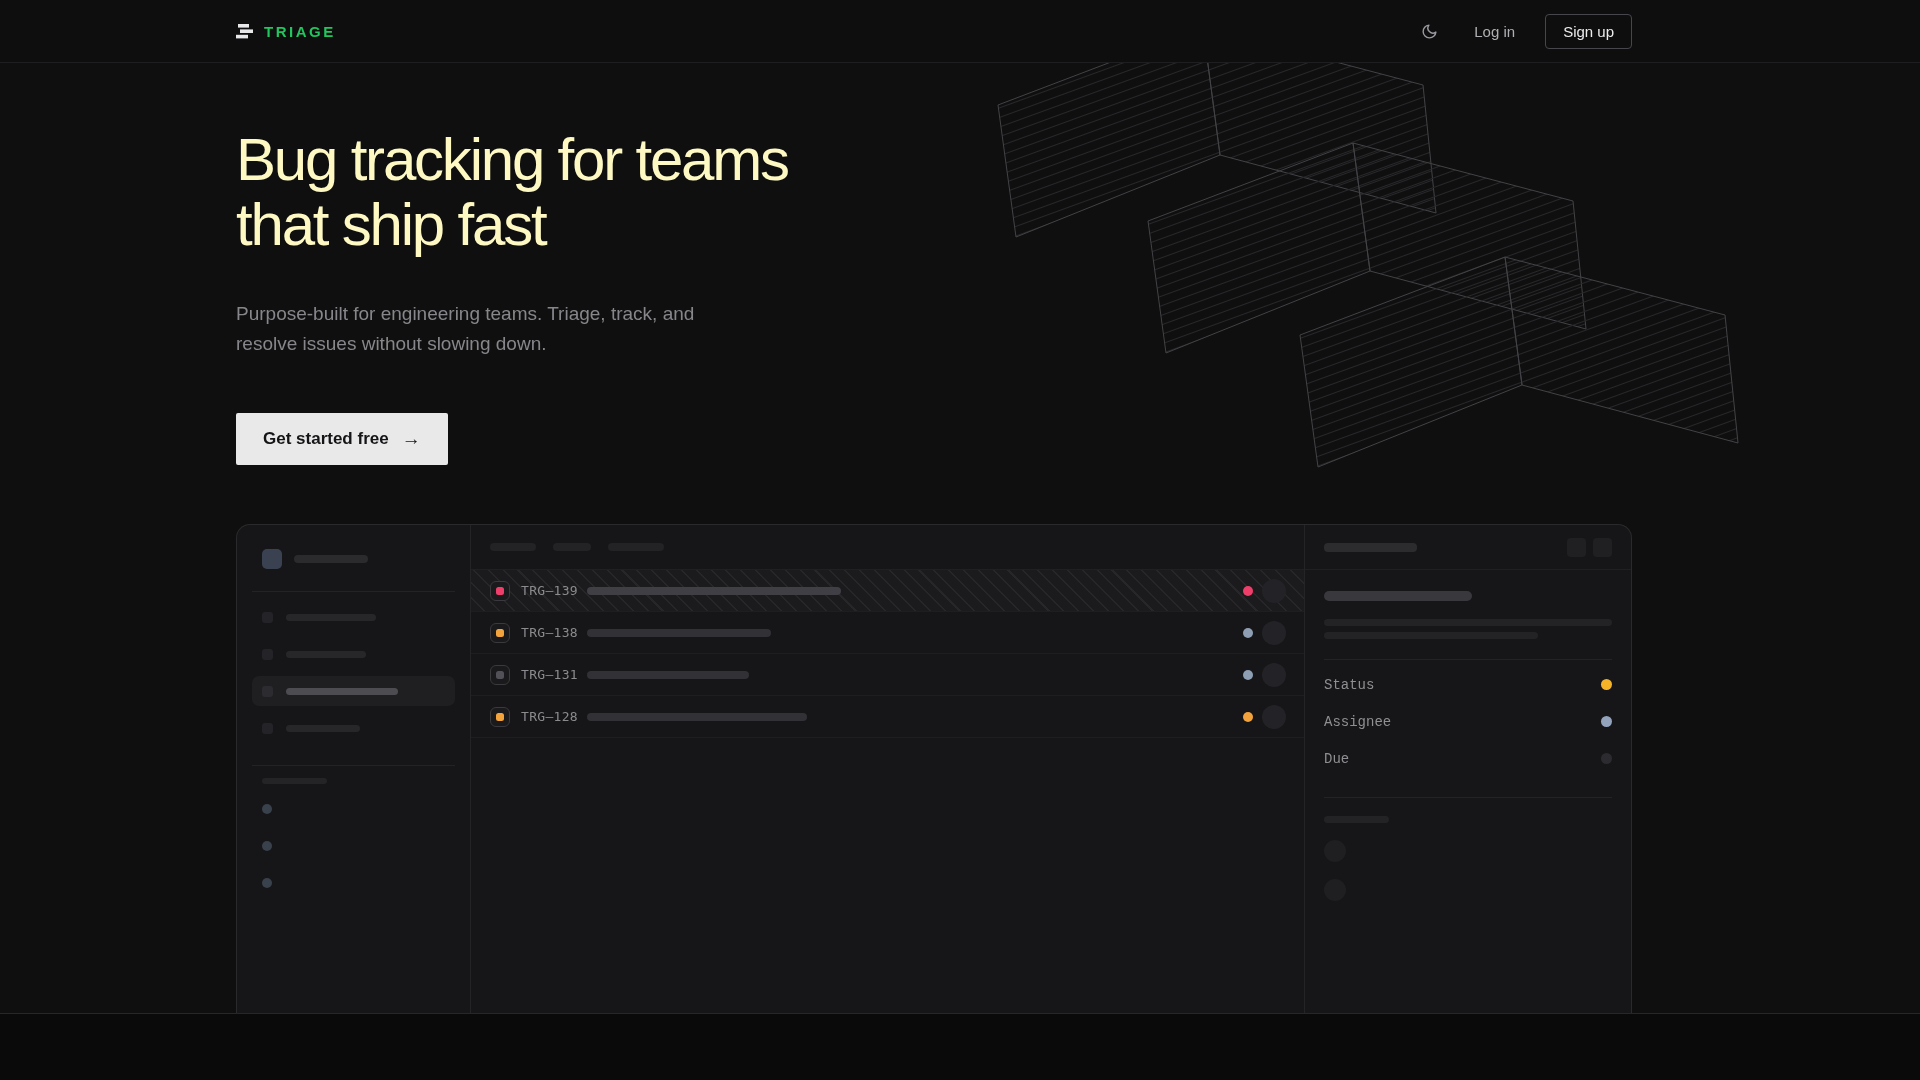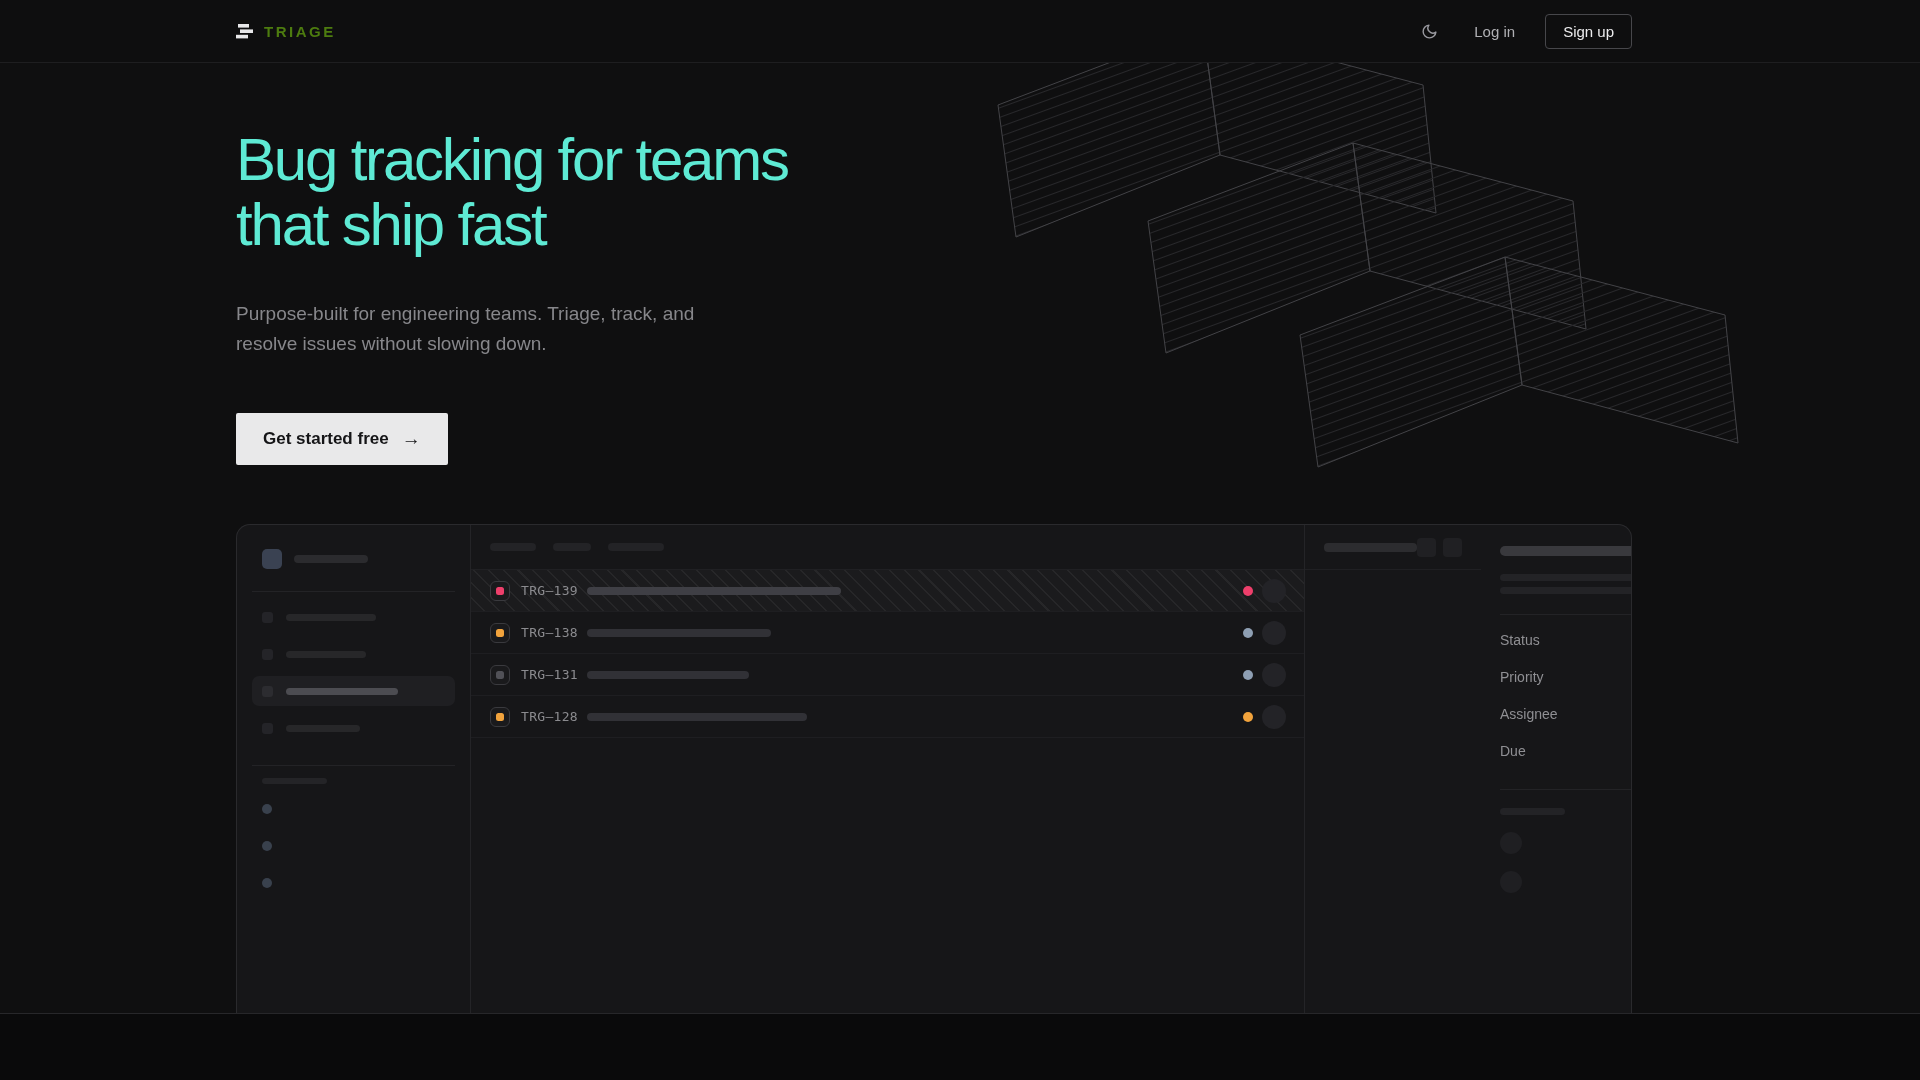--- a/index.html
+++ b/index.html
@@ -4,34 +4,34 @@
 <style>
   * { margin:0; padding:0; box-sizing:border-box; }
   html,body { width:1920px; height:1080px; overflow:hidden; }
   body { background:#0f0f10; font-family:"Liberation Sans", sans-serif; color:#e9e9ea; position:relative; }
 
   
   .header { position:absolute; top:0; left:0; width:1920px; height:63px;
     background:#0e0e0f; border-bottom:1px solid #1e1e20; z-index:3;
     display:flex; align-items:center; justify-content:space-between; padding:0 288px 0 236px; }
   .brand { display:flex; align-items:center; gap:10px; }
-  .brand-name { font-size:15px; font-weight:700; letter-spacing:2.5px; color:#4d7c0f; }
+  .brand-name { font-size:15px; font-weight:700; letter-spacing:2.5px; color:#22c55e; }
   .nav-right { display:flex; align-items:center; gap:30px;justify-content:center; }
   .theme-btn { width:30px; height:30px; display:flex; align-items:center; justify-content:center;
     background:none; border:none; cursor:pointer; }
   .login-link { font-size:15px; color:#b0b0b4; text-decoration:none; cursor:pointer; }
   .signup-btn { font-size:15px; color:#ececee; background:transparent; border:1px solid #47474b;
     border-radius:4px; padding:8px 17px; cursor:pointer; font-family:inherit; }
 
   
   .decoration { position:absolute; left:990px; top:45px; width:790px; height:460px; z-index:1; }
 
   
   .hero { position:absolute; top:63px; left:236px; z-index:2; }
-  .hero-title { font-size:60px; line-height:65px; font-weight:500; letter-spacing:-2.2px; color:#5eead4; margin-top:64px; }
+  .hero-title { font-size:60px; line-height:65px; font-weight:500; letter-spacing:-2.2px; color:#fef9c3; margin-top:64px; }
   .hero-sub { margin-top:42px; font-size:19px; line-height:30px; color:#87878b; letter-spacing:0; }
   .cta-btn { margin-top:54px; display:inline-flex; align-items:center; gap:13px; background:#e9e9ea;
     color:#151517; border:none; border-radius:2px; height:52px; padding:0 27px;
     font-size:17px; font-weight:700; font-family:inherit; cursor:pointer; }
   .cta-arrow { font-size:19px; font-weight:400; position:relative; top:0px; }
 
   
   .app-card { position:absolute; top:524px; left:236px; width:1396px; height:489px; z-index:2;
     background:#161618; border:1px solid #2a2a2d; border-bottom:none; border-radius:14px 14px 0 0;
     display:grid; grid-template-columns:234px 1fr 326px; overflow:hidden; }
@@ -67,21 +67,21 @@
   .issue-icon-inner { width:8px; height:8px; border-radius:2.5px; }
   .issue-id { font-family:"DejaVu Sans Mono", monospace; font-size:13px; color:#8b8b8f;
     letter-spacing:0.3px; margin-left:11px; min-width:60px; }
   .issue-bar { height:8px; border-radius:4px; background:#313136; margin-left:6px; }
   .issue-row.highlighted .issue-bar { background:#3f3f45; }
   .issue-right { margin-left:auto; display:flex; align-items:center; gap:9px; }
   .status-dot { width:10px; height:10px; border-radius:50%; }
   .avatar { width:24px; height:24px; border-radius:50%; background:#232327; }
 
   
-  .mock-panel { display:flex; flex-direction:row; }
+  .mock-panel { display:flex; flex-direction:column;font-family:Liberation Mono, monospace; }
   .panel-header { height:45px; flex:0 0 45px; border-bottom:1px solid #202023; display:flex; align-items:center; padding:0 19px; }
   .panel-header-bar { width:93px; height:9px; border-radius:4px; background:#2c2c2f; }
   .panel-header-btns { margin-left:auto; display:flex; gap:7px; }
   .panel-sq-btn { width:19px; height:19px; border-radius:4px; background:#202023; border:none; cursor:pointer; }
   .panel-body { padding:21px 19px 0; }
   .panel-title-bar { width:148px; height:10px; border-radius:5px; background:#39393d; }
   .panel-line { height:7px; border-radius:3.5px; background:#232326; }
   .pl-1 { width:288px; margin-top:18px; } .pl-2 { width:214px; margin-top:6px; }
   .panel-divider { height:1px; background:#232326; margin-top:20px; }
   .field-list { margin-top:6px; }
@@ -263,24 +263,20 @@
       <div class="panel-title-bar"></div>
       <div class="panel-line pl-1"></div>
       <div class="panel-line pl-2"></div>
       <div class="panel-divider"></div>
       <div class="field-list" id="field-list">
   <div class="field-row">
     <span class="field-label">Status</span>
     <span class="field-dot" style="background: rgb(245, 179, 39);"></span>
   </div>
 
-  <div class="field-row">
-    <span class="field-label">Priority</span>
-    <span class="field-dot" style="background: rgb(238, 63, 107);"></span>
-  </div>
 
   <div class="field-row">
     <span class="field-label">Assignee</span>
     <span class="field-dot" style="background: rgb(147, 163, 187);"></span>
   </div>
 
   <div class="field-row">
     <span class="field-label">Due</span>
     <span class="field-dot" style="background: rgb(44, 44, 48);"></span>
   </div>

